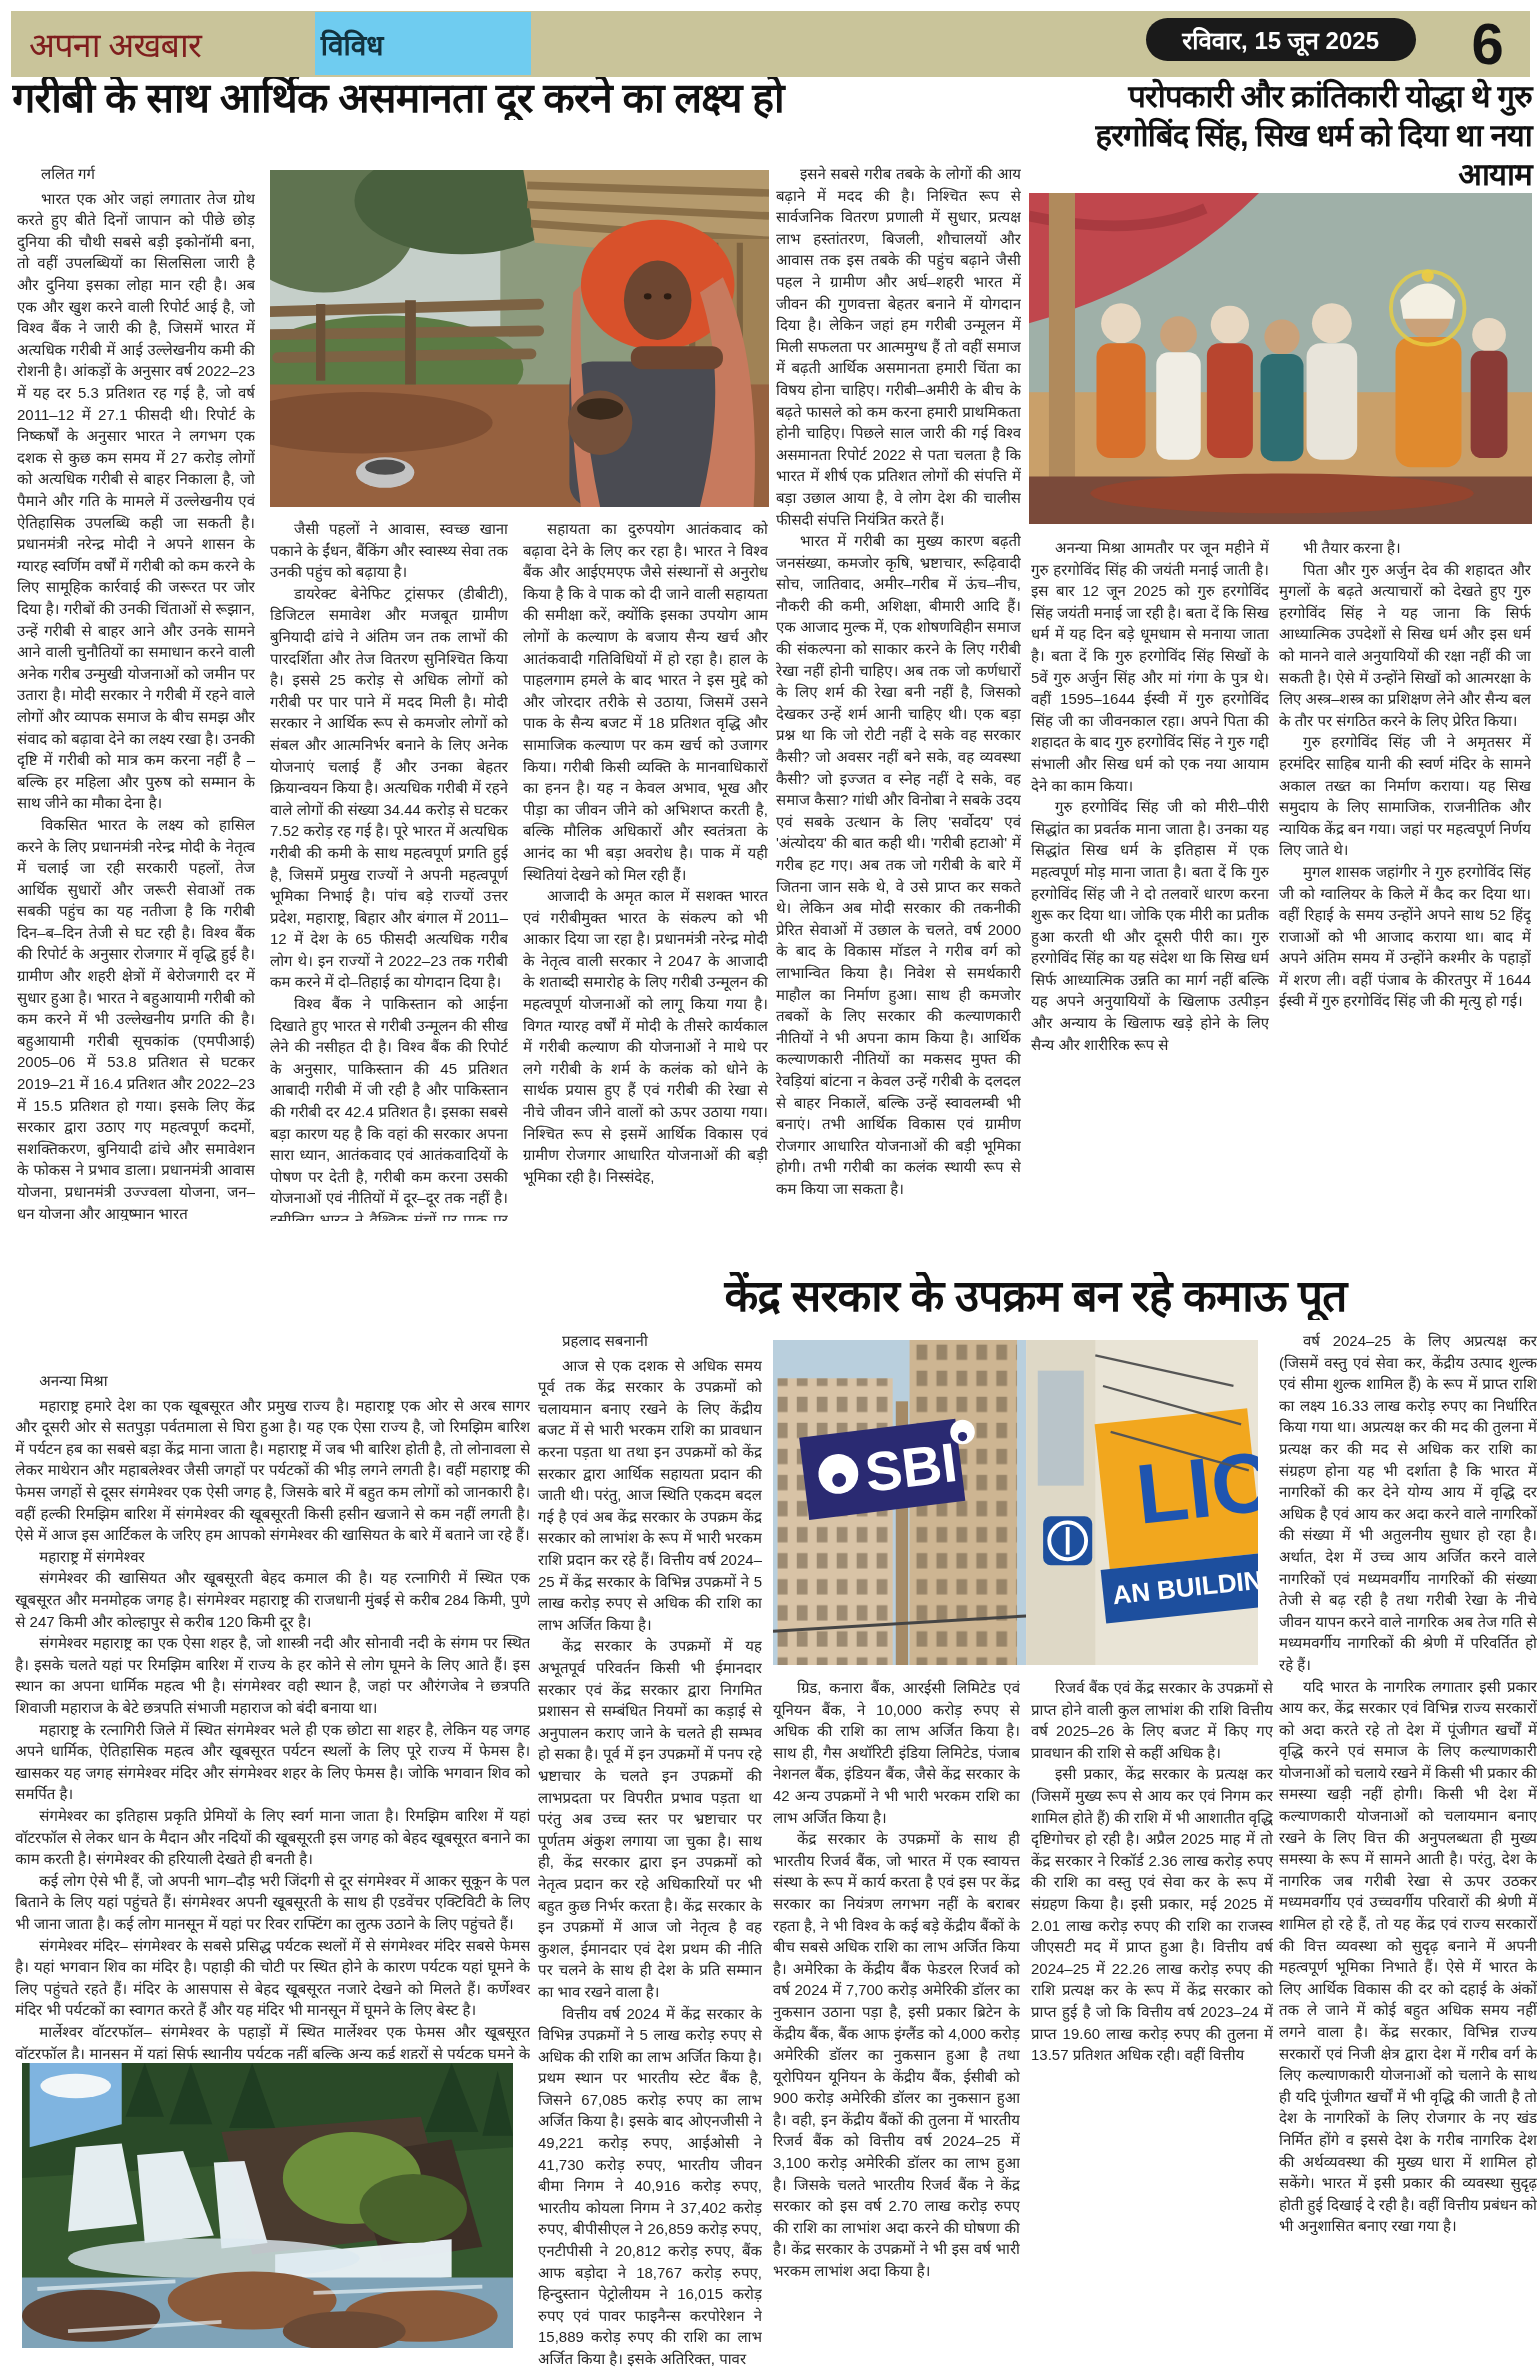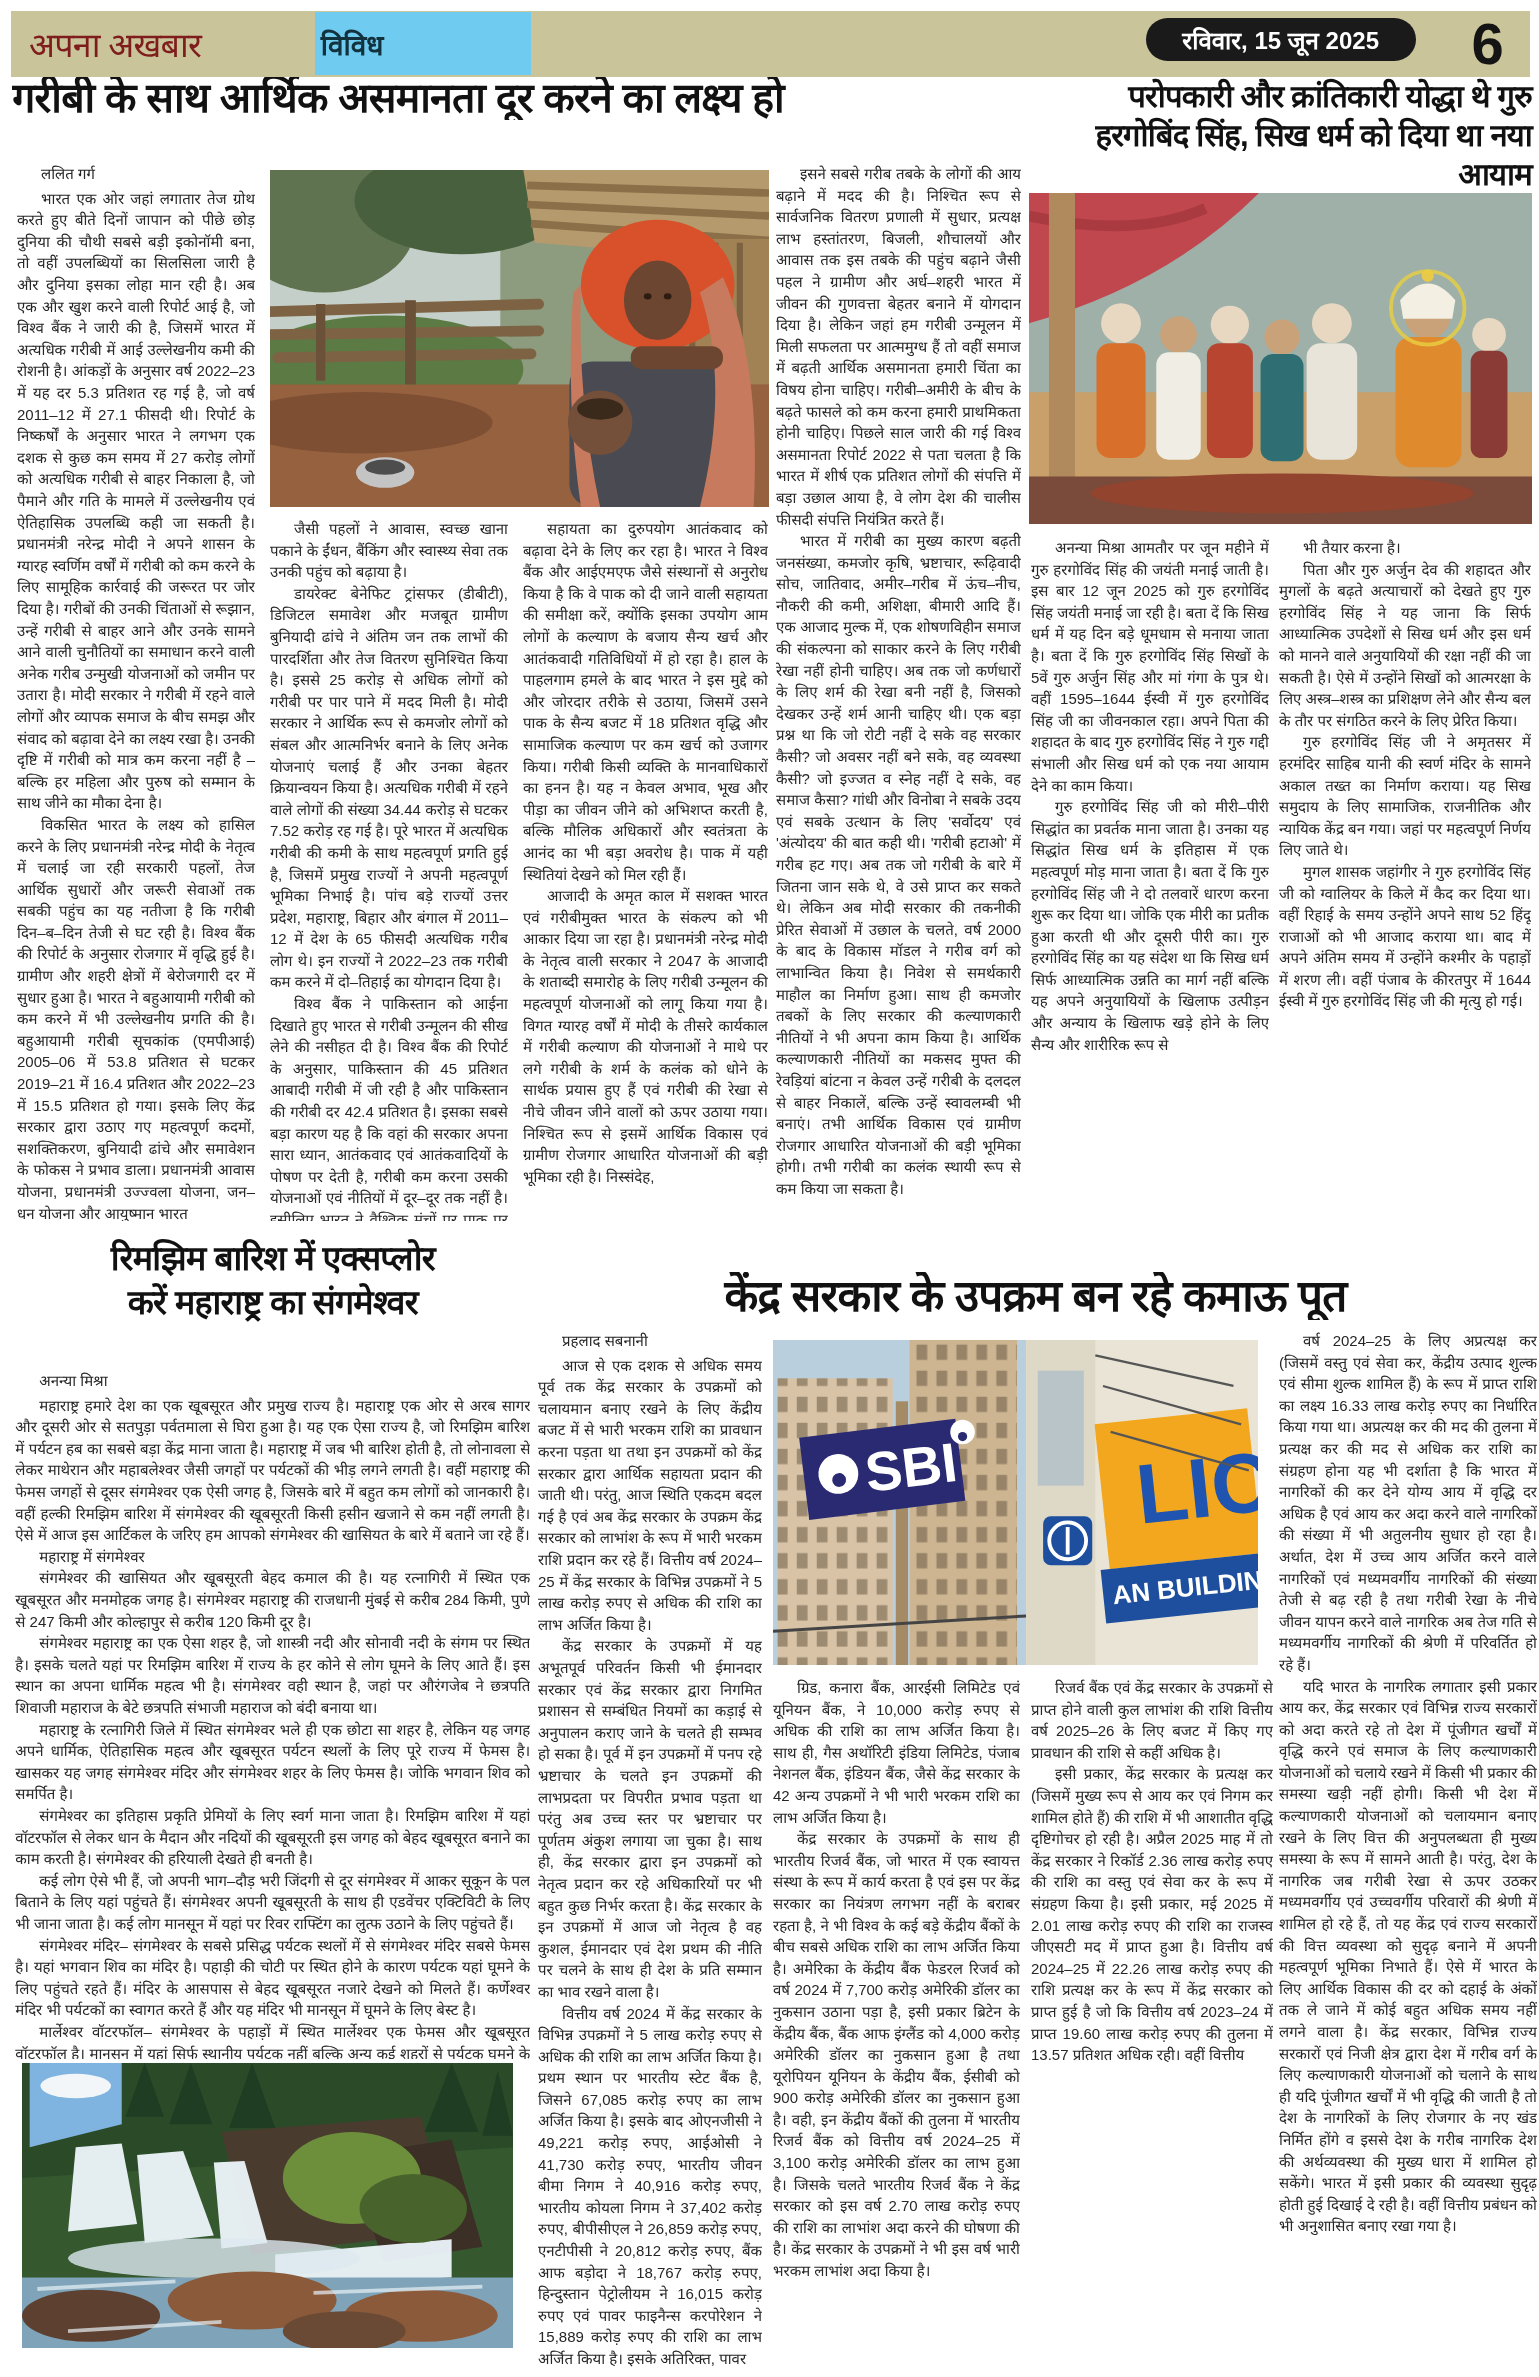--- a/index.html
+++ b/index.html
@@ -166,24 +166,20 @@
 
   <div class="col" style="left:1279px;top:537px;width:252px;height:684px;">
     <div>
         <p class="para">भी तैयार करना है।</p>
         <p class="para">पिता और गुरु अर्जुन देव की शहादत और मुगलों के बढ़ते अत्याचारों को देखते हुए गुरु हरगोविंद सिंह ने यह जाना कि सिर्फ आध्यात्मिक उपदेशों से सिख धर्म और इस धर्म को मानने वाले अनुयायियों की रक्षा नहीं की जा सकती है। ऐसे में उन्होंने सिखों को आत्मरक्षा के लिए अस्त्र–शस्त्र का प्रशिक्षण लेने और सैन्य बल के तौर पर संगठित करने के लिए प्रेरित किया।</p>
         <p class="para">गुरु हरगोविंद सिंह जी ने अमृतसर में हरमंदिर साहिब यानी की स्वर्ण मंदिर के सामने अकाल तख्त का निर्माण कराया। यह सिख समुदाय के लिए सामाजिक, राजनीतिक और न्यायिक केंद्र बन गया। जहां पर महत्वपूर्ण निर्णय लिए जाते थे।</p>
         <p class="para">मुगल शासक जहांगीर ने गुरु हरगोविंद सिंह जी को ग्वालियर के किले में कैद कर दिया था। वहीं रिहाई के समय उन्होंने अपने साथ 52 हिंदू राजाओं को भी आजाद कराया था। बाद में अपने अंतिम समय में उन्होंने कश्मीर के पहाड़ों में शरण ली। वहीं पंजाब के कीरतपुर में 1644 ईस्वी में गुरु हरगोविंद सिंह जी की मृत्यु हो गई।</p>
       </div>
   </div>
 
-  <div class="headline h-sang">
-    <div>रिमझिम बारिश में एक्सप्लोर</div>
-    <div>करें महाराष्ट्र का संगमेश्वर</div>
-  </div>
 
   <div class="col" style="left:15.3px;top:1370px;width:515px;height:689px;">
     <p class="byline">अनन्या मिश्रा</p>
     <div>
         <p class="para">महाराष्ट्र हमारे देश का एक खूबसूरत और प्रमुख राज्य है। महाराष्ट्र एक ओर से अरब सागर और दूसरी ओर से सतपुड़ा पर्वतमाला से घिरा हुआ है। यह एक ऐसा राज्य है, जो रिमझिम बारिश में पर्यटन हब का सबसे बड़ा केंद्र माना जाता है। महाराष्ट्र में जब भी बारिश होती है, तो लोनावला से लेकर माथेरान और महाबलेश्वर जैसी जगहों पर पर्यटकों की भीड़ लगने लगती है। वहीं महाराष्ट्र की फेमस जगहों से दूसर संगमेश्वर एक ऐसी जगह है, जिसके बारे में बहुत कम लोगों को जानकारी है। वहीं हल्की रिमझिम बारिश में संगमेश्वर की खूबसूरती किसी हसीन खजाने से कम नहीं लगती है। ऐसे में आज इस आर्टिकल के जरिए हम आपको संगमेश्वर की खासियत के बारे में बताने जा रहे हैं।</p>
         <p class="para">महाराष्ट्र में संगमेश्वर</p>
         <p class="para">संगमेश्वर की खासियत और खूबसूरती बेहद कमाल की है। यह रत्नागिरी में स्थित एक खूबसूरत और मनमोहक जगह है। संगमेश्वर महाराष्ट्र की राजधानी मुंबई से करीब 284 किमी, पुणे से 247 किमी और कोल्हापुर से करीब 120 किमी दूर है।</p>
         <p class="para">संगमेश्वर महाराष्ट्र का एक ऐसा शहर है, जो शास्त्री नदी और सोनावी नदी के संगम पर स्थित है। इसके चलते यहां पर रिमझिम बारिश में राज्य के हर कोने से लोग घूमने के लिए आते हैं। इस स्थान का अपना धार्मिक महत्व भी है। संगमेश्वर वही स्थान है, जहां पर औरंगजेब ने छत्रपति शिवाजी महाराज के बेटे छत्रपति संभाजी महाराज को बंदी बनाया था।</p>
         <p class="para">महाराष्ट्र के रत्नागिरी जिले में स्थित संगमेश्वर भले ही एक छोटा सा शहर है, लेकिन यह जगह अपने धार्मिक, ऐतिहासिक महत्व और खूबसूरत पर्यटन स्थलों के लिए पूरे राज्य में फेमस है। खासकर यह जगह संगमेश्वर मंदिर और संगमेश्वर शहर के लिए फेमस है। जोकि भगवान शिव को समर्पित है।</p>
         <p class="para">संगमेश्वर का इतिहास प्रकृति प्रेमियों के लिए स्वर्ग माना जाता है। रिमझिम बारिश में यहां वॉटरफॉल से लेकर धान के मैदान और नदियों की खूबसूरती इस जगह को बेहद खूबसूरत बनाने का काम करती है। संगमेश्वर की हरियाली देखते ही बनती है।</p>

